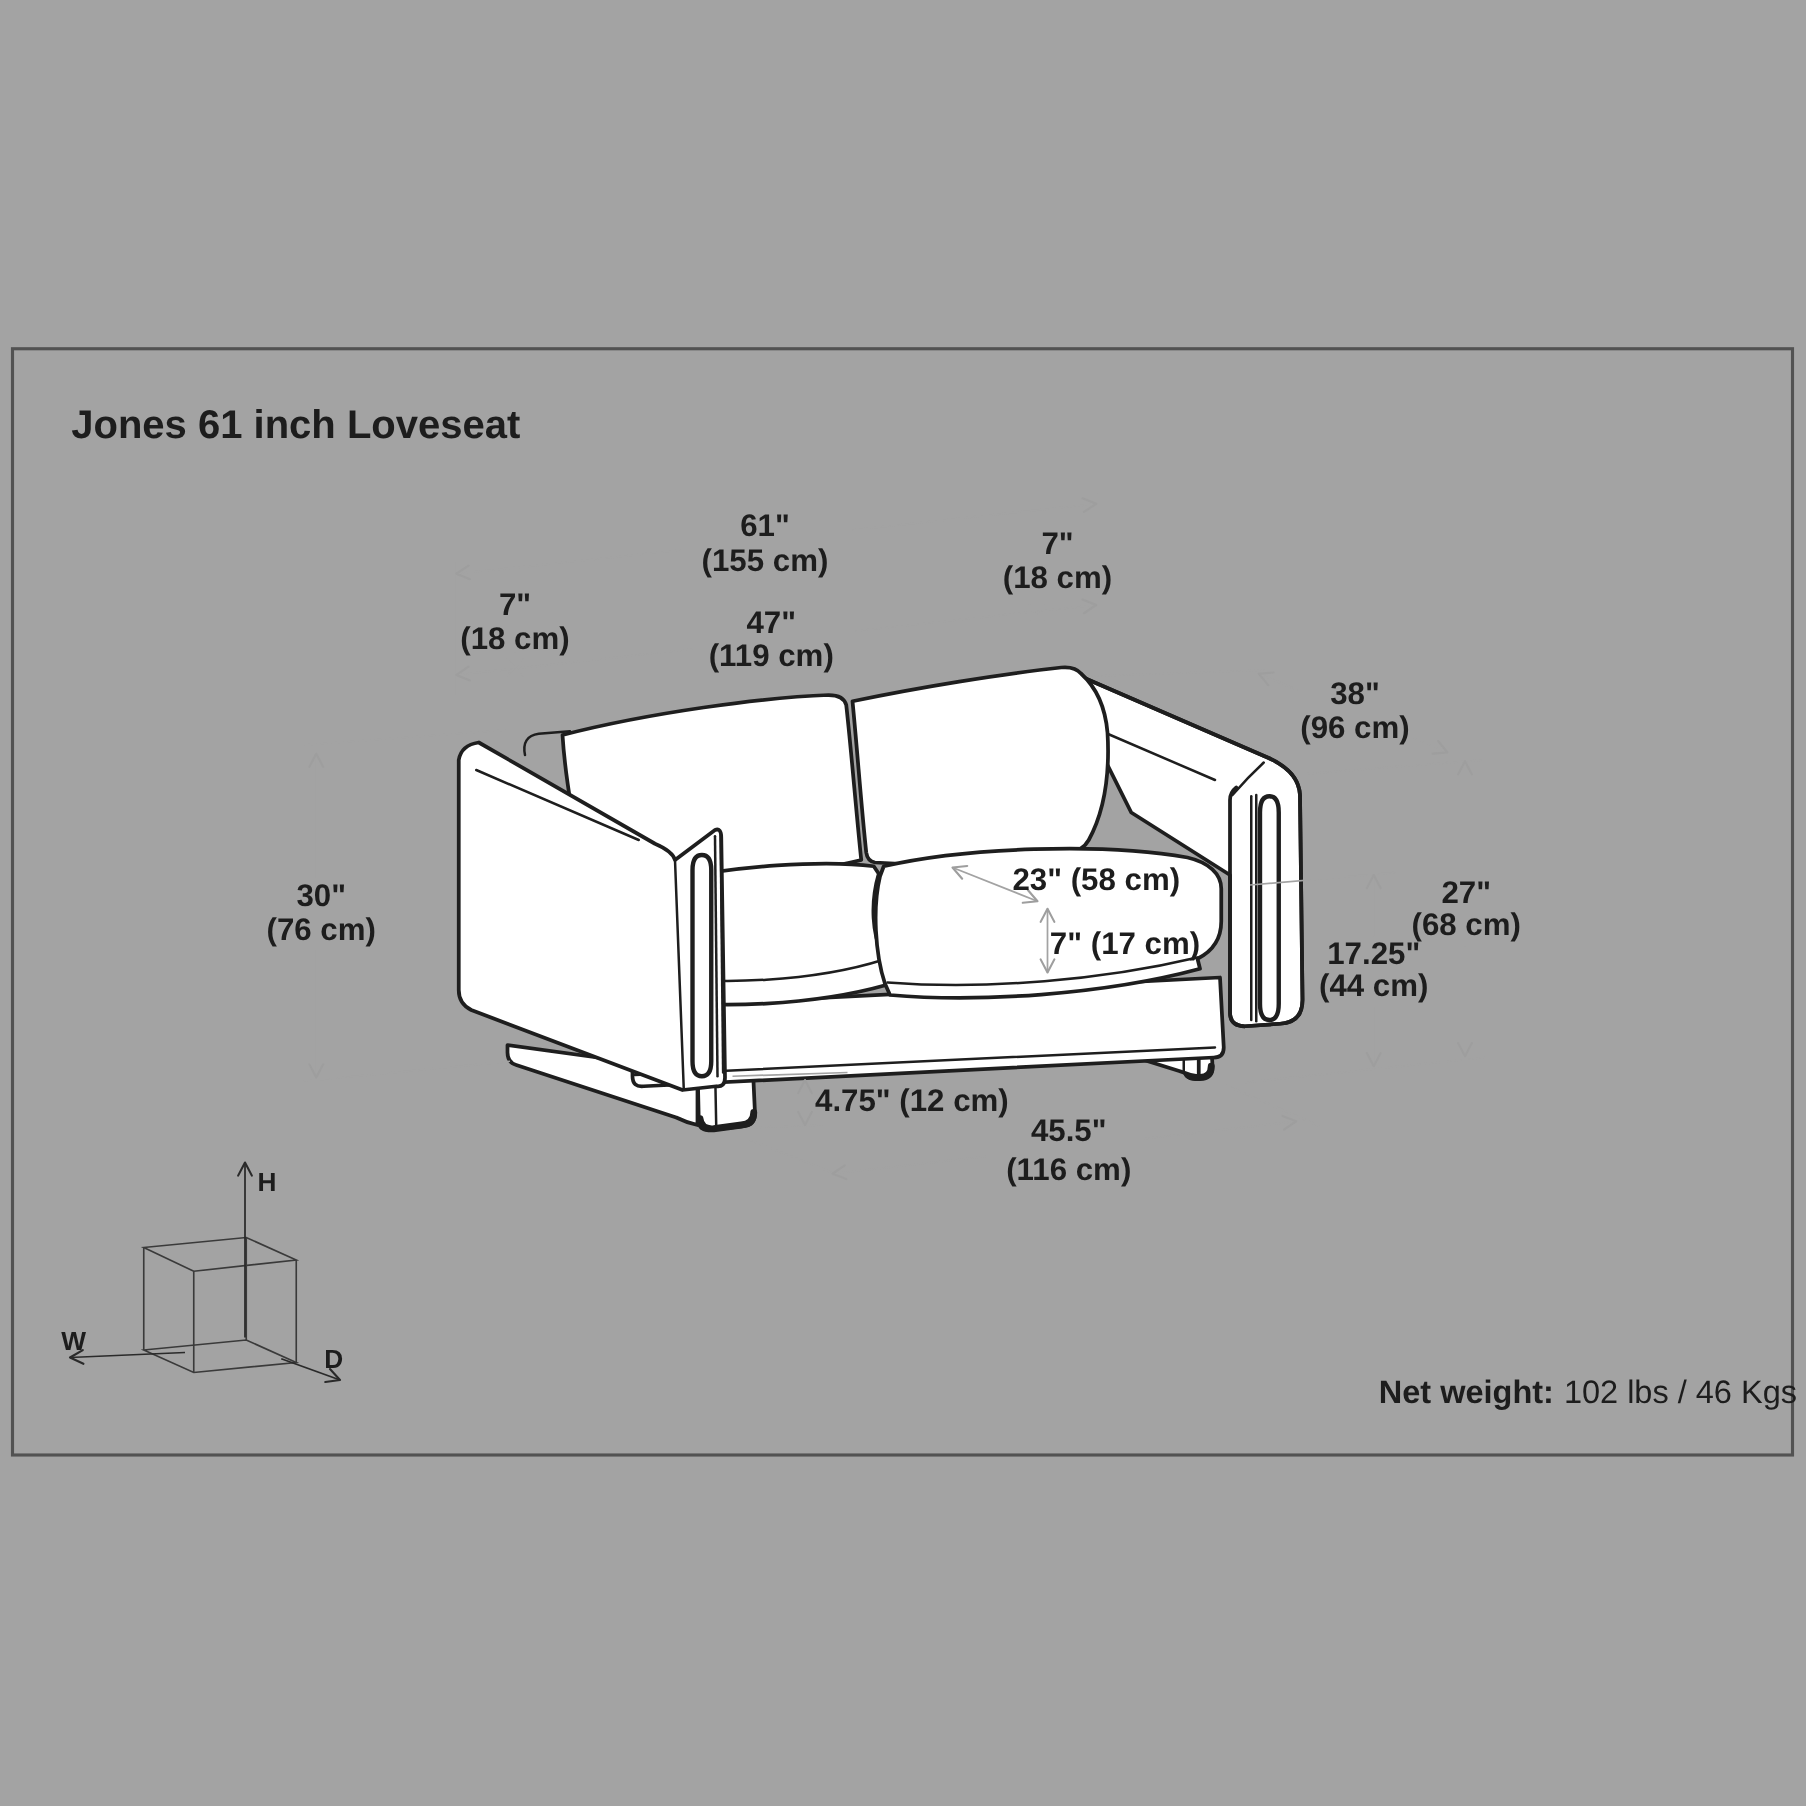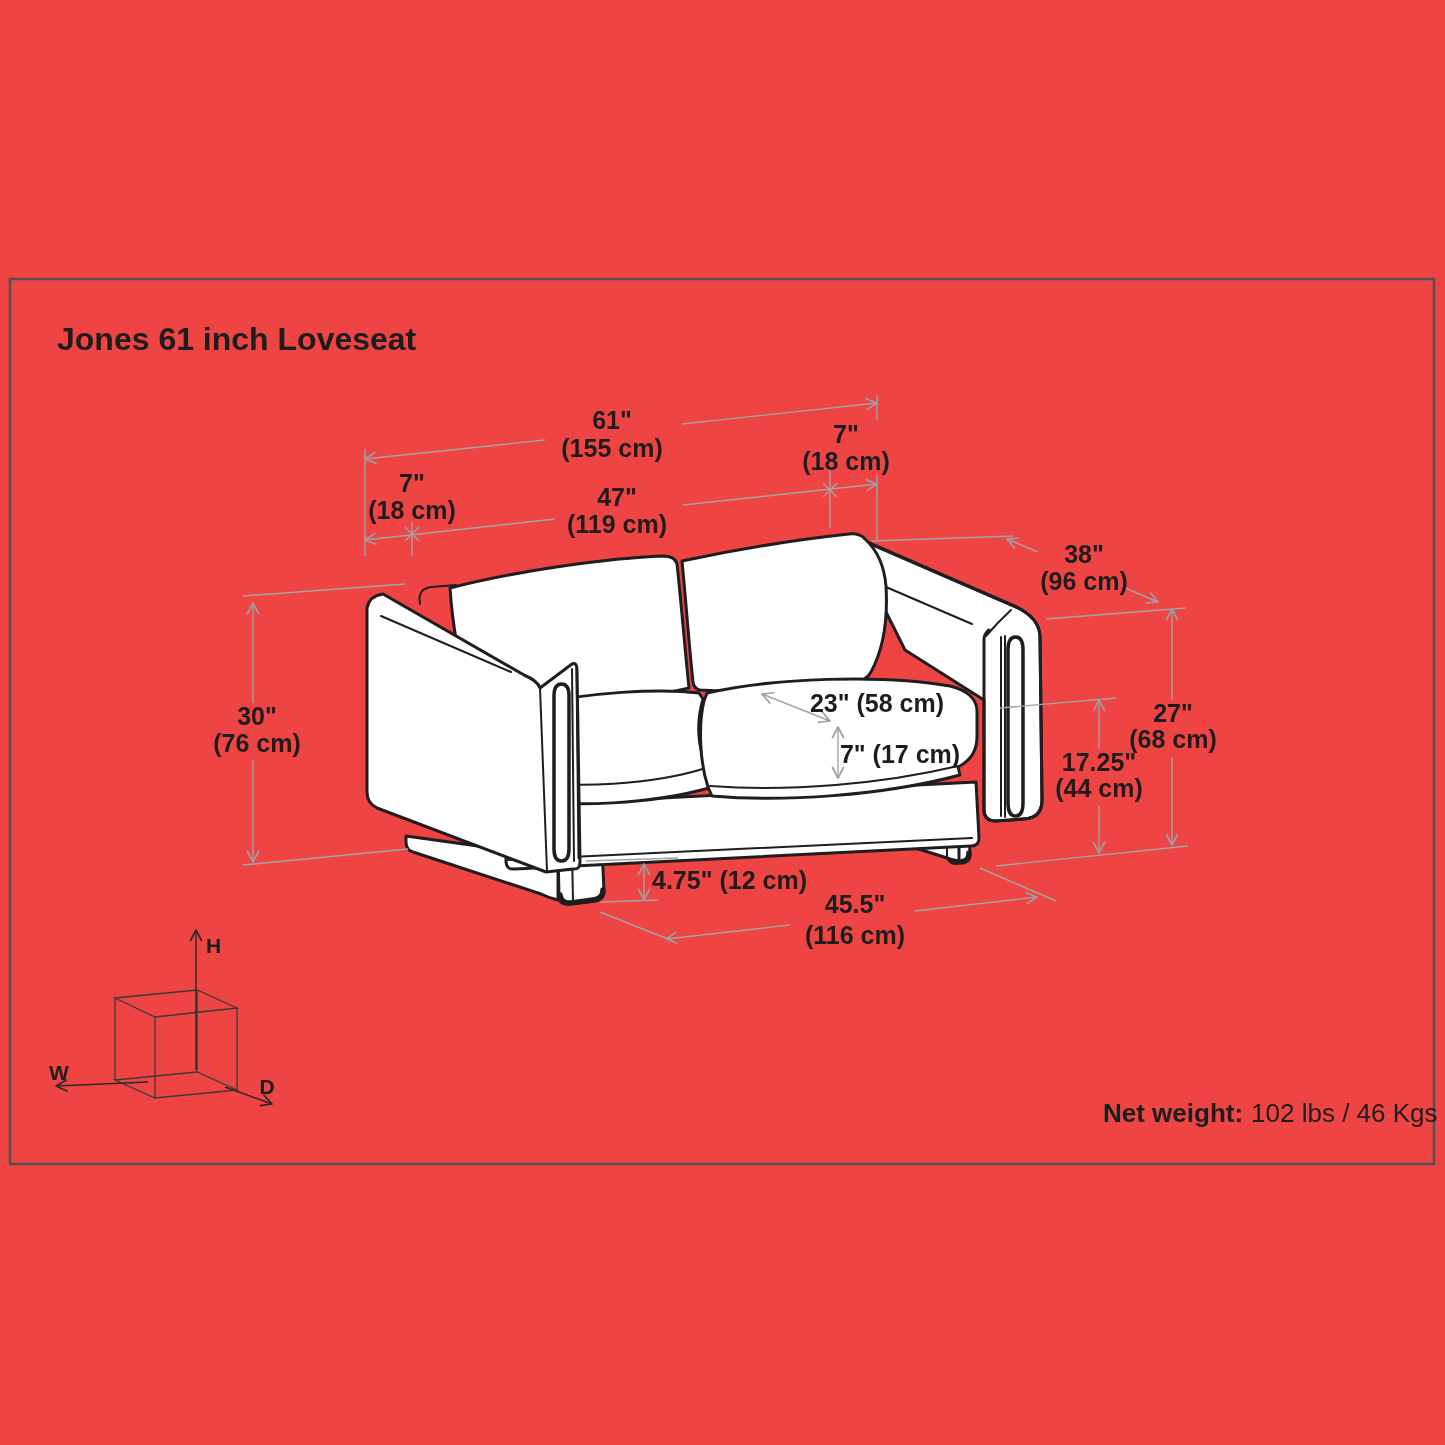--- a/index.html
+++ b/index.html
@@ -1,16 +1,16 @@
 <!DOCTYPE html>
 <html><head>
 <meta charset="utf-8">
 <style>
   html,body{margin:0;padding:0;background:#ffffff;}
-  .canvas{position:relative;width:1445px;height:1445px;background:#ef4444;overflow:hidden;}
+  .canvas{position:relative;width:1445px;height:1445px;background:#a3a3a3;overflow:hidden;}
   svg{position:absolute;left:0;top:0;}
   .title-text{font:700 32px "Liberation Sans",sans-serif;fill:#1d1d1d;}
   .dim-text{font:700 25px "Liberation Sans",sans-serif;fill:#1d1d1d;text-anchor:middle;}
   .dim-text-start{font:700 25px "Liberation Sans",sans-serif;fill:#1d1d1d;text-anchor:start;}
   .axis-text{font:700 21px "Liberation Sans",sans-serif;fill:#1d1d1d;}
   .nw-label{font:700 26px "Liberation Sans",sans-serif;fill:#1d1d1d;}
   .nw-value{font:400 26px "Liberation Sans",sans-serif;fill:#1d1d1d;}
   .dim-line{stroke:#a3a3a3;stroke-width:1.4;fill:none;}
   .sofa-line{stroke:#1e1e1e;stroke-width:3;fill:#ffffff;stroke-linejoin:round;stroke-linecap:round;}
   .sofa-open{stroke:#1e1e1e;stroke-width:3;fill:none;stroke-linejoin:round;stroke-linecap:round;}

